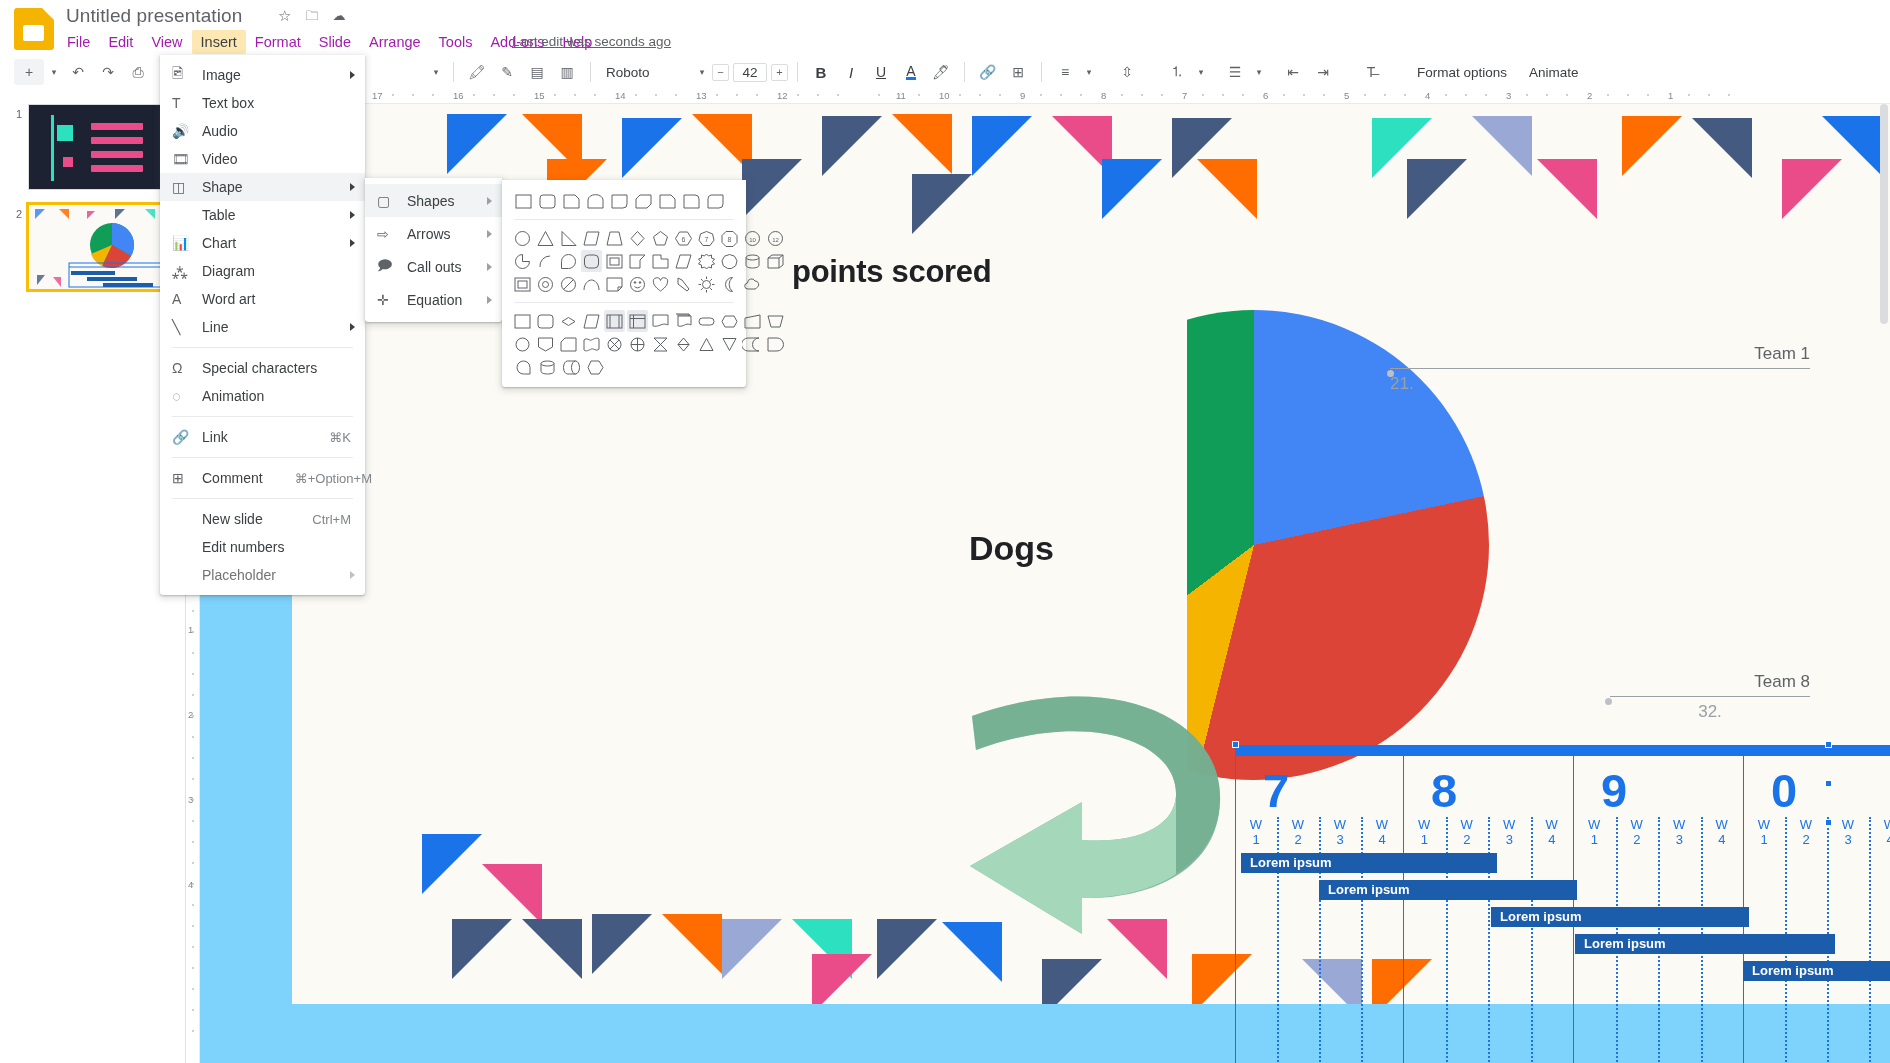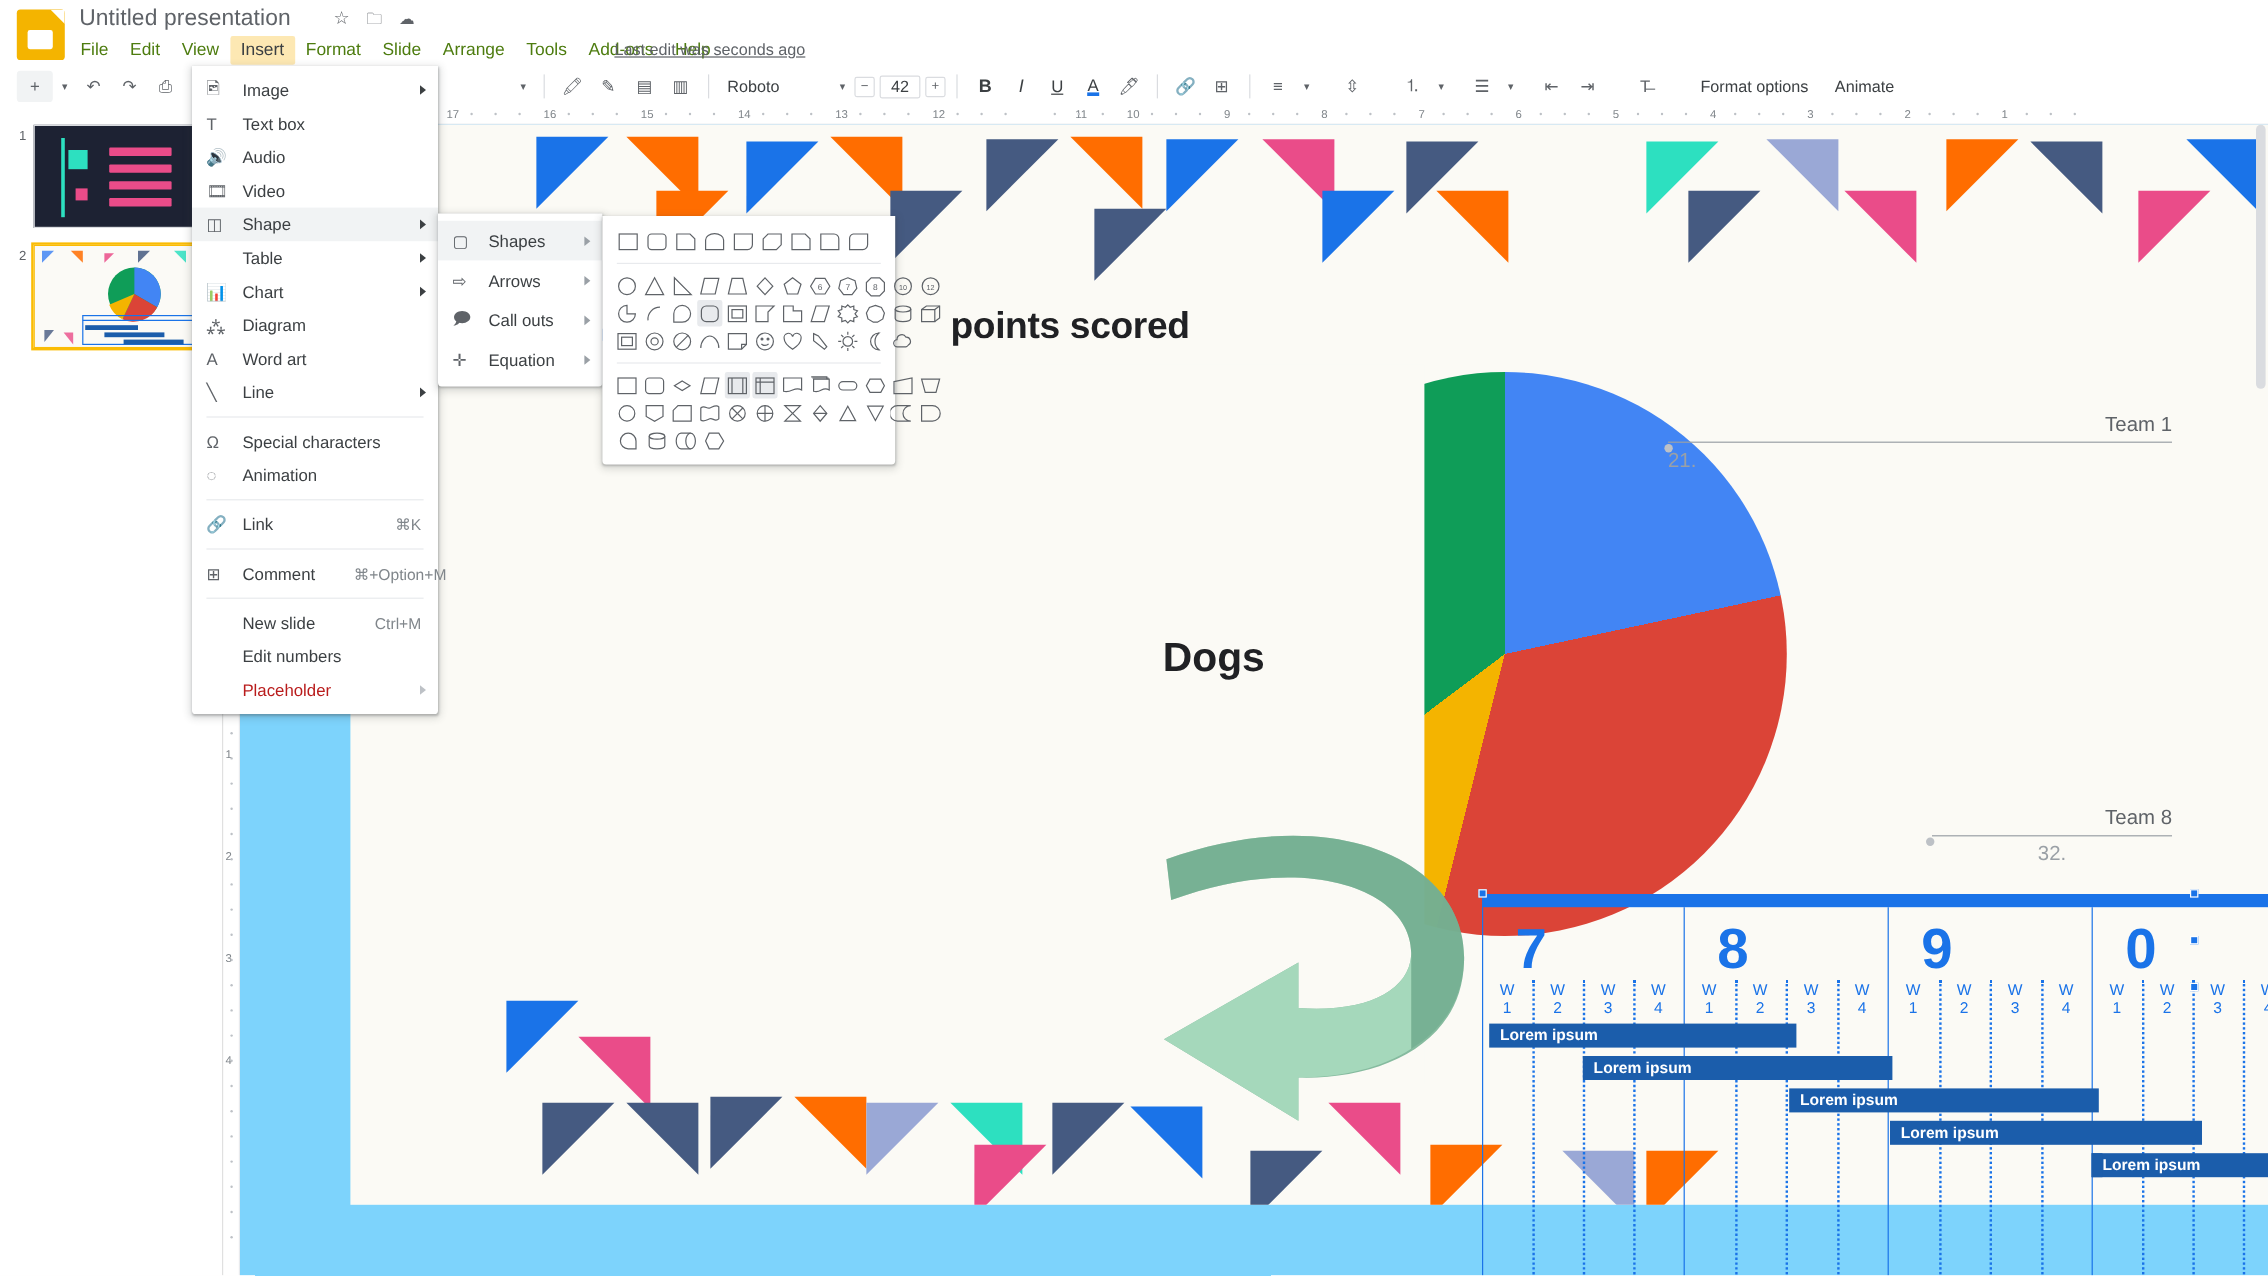--- a/index.html
+++ b/index.html
@@ -13,21 +13,21 @@
   .logo .page { position:absolute; inset:0; background:#f4b400; border-radius:3px; }
   .logo .fold { position:absolute; right:0; top:0; width:12px; height:12px;
                 background:#fff; clip-path:polygon(100% 0,0 0,100% 100%); }
   .logo .inner { position:absolute; left:9px; top:17px; width:21px; height:16px;
                  background:#fff; border-radius:2px; }
   .title { position:absolute; left:66px; top:5px; font-size:19px; color:#5f6368; letter-spacing:.1px;}
   .titleicons { position:absolute; left:278px; top:8px; display:flex; gap:14px; color:#5f6368; font-size:15px; }
   .titleicons span { cursor:pointer; line-height:16px; }
 
   .menubar { position:absolute; left:58px; top:30px; display:flex; gap:0; align-items:center; }
-  .menubar .mi { font-size:14.5px; color:#4d7c0f; padding:4px 9px; border-radius:2px; cursor:pointer; white-space:nowrap;}
+  .menubar .mi { font-size:14.5px; color:#a21caf; padding:4px 9px; border-radius:2px; cursor:pointer; white-space:nowrap;}
   .menubar .mi.active { background:#fde8b3; color:#3c4043; }
   .lastedit { position:absolute; left:512px; top:34px; font-size:13.5px; color:#5f6368;
               text-decoration:underline; cursor:pointer; white-space:nowrap;}
 
   
   .toolbar { position:absolute; left:0; top:57px; width:1890px; height:30px; background:#fff; }
   .tbrow { position:absolute; left:14px; top:0; height:30px; display:flex; align-items:center; gap:2px; }
   .tb { width:28px;height:26px; display:flex;align-items:center;justify-content:center;
         font-size:14px; color:#5f6368; border-radius:3px; cursor:pointer; }
   .tb.plusbtn { background:#f1f3f4; width:30px; }
@@ -114,21 +114,21 @@
   .scrollv { position:absolute; right:0; top:104px; width:12px; height:959px; }
   .scrollv .thumbv { position:absolute; right:2px; top:0px; width:8px; height:220px;
                      background:#dadce0; border-radius:4px;}
 
   
   .menu { position:absolute; background:#fff; box-shadow:0 2px 6px 2px rgba(60,64,67,.15),0 1px 2px rgba(60,64,67,.3);
           border-radius:0 0 3px 3px; padding:6px 0; z-index:50;}
   .mrow { height:28px; display:flex; align-items:center; padding:0 14px 0 12px; font-size:14px;
           color:#3c4043; cursor:pointer; white-space:nowrap; position:relative;}
   .mrow.hl { background:#f1f3f4; }
-  .mrow.dis { color:#b91c1c; }
+  .mrow.dis { color:#737373; }
   .micon { width:30px; display:inline-block; color:#5f6368; font-size:14px; flex:none;}
   .mlabel { flex:1; }
   .mshort { color:#80868b; font-size:13px; padding-left:32px; }
   .marrow { position:absolute; right:10px; top:50%; transform:translateY(-50%);
             border-left:5px solid #3c4043; border-top:4px solid transparent; border-bottom:4px solid transparent;}
   .mrow.dis .marrow { border-left-color:#bdc1c6; }
   .mdiv { height:1px; background:#e8eaed; margin:6px 12px; }
 
   #insertMenu { left:160px; top:55px; width:205px; }
   #shapeSub { left:365px; top:178px; width:137px; }

